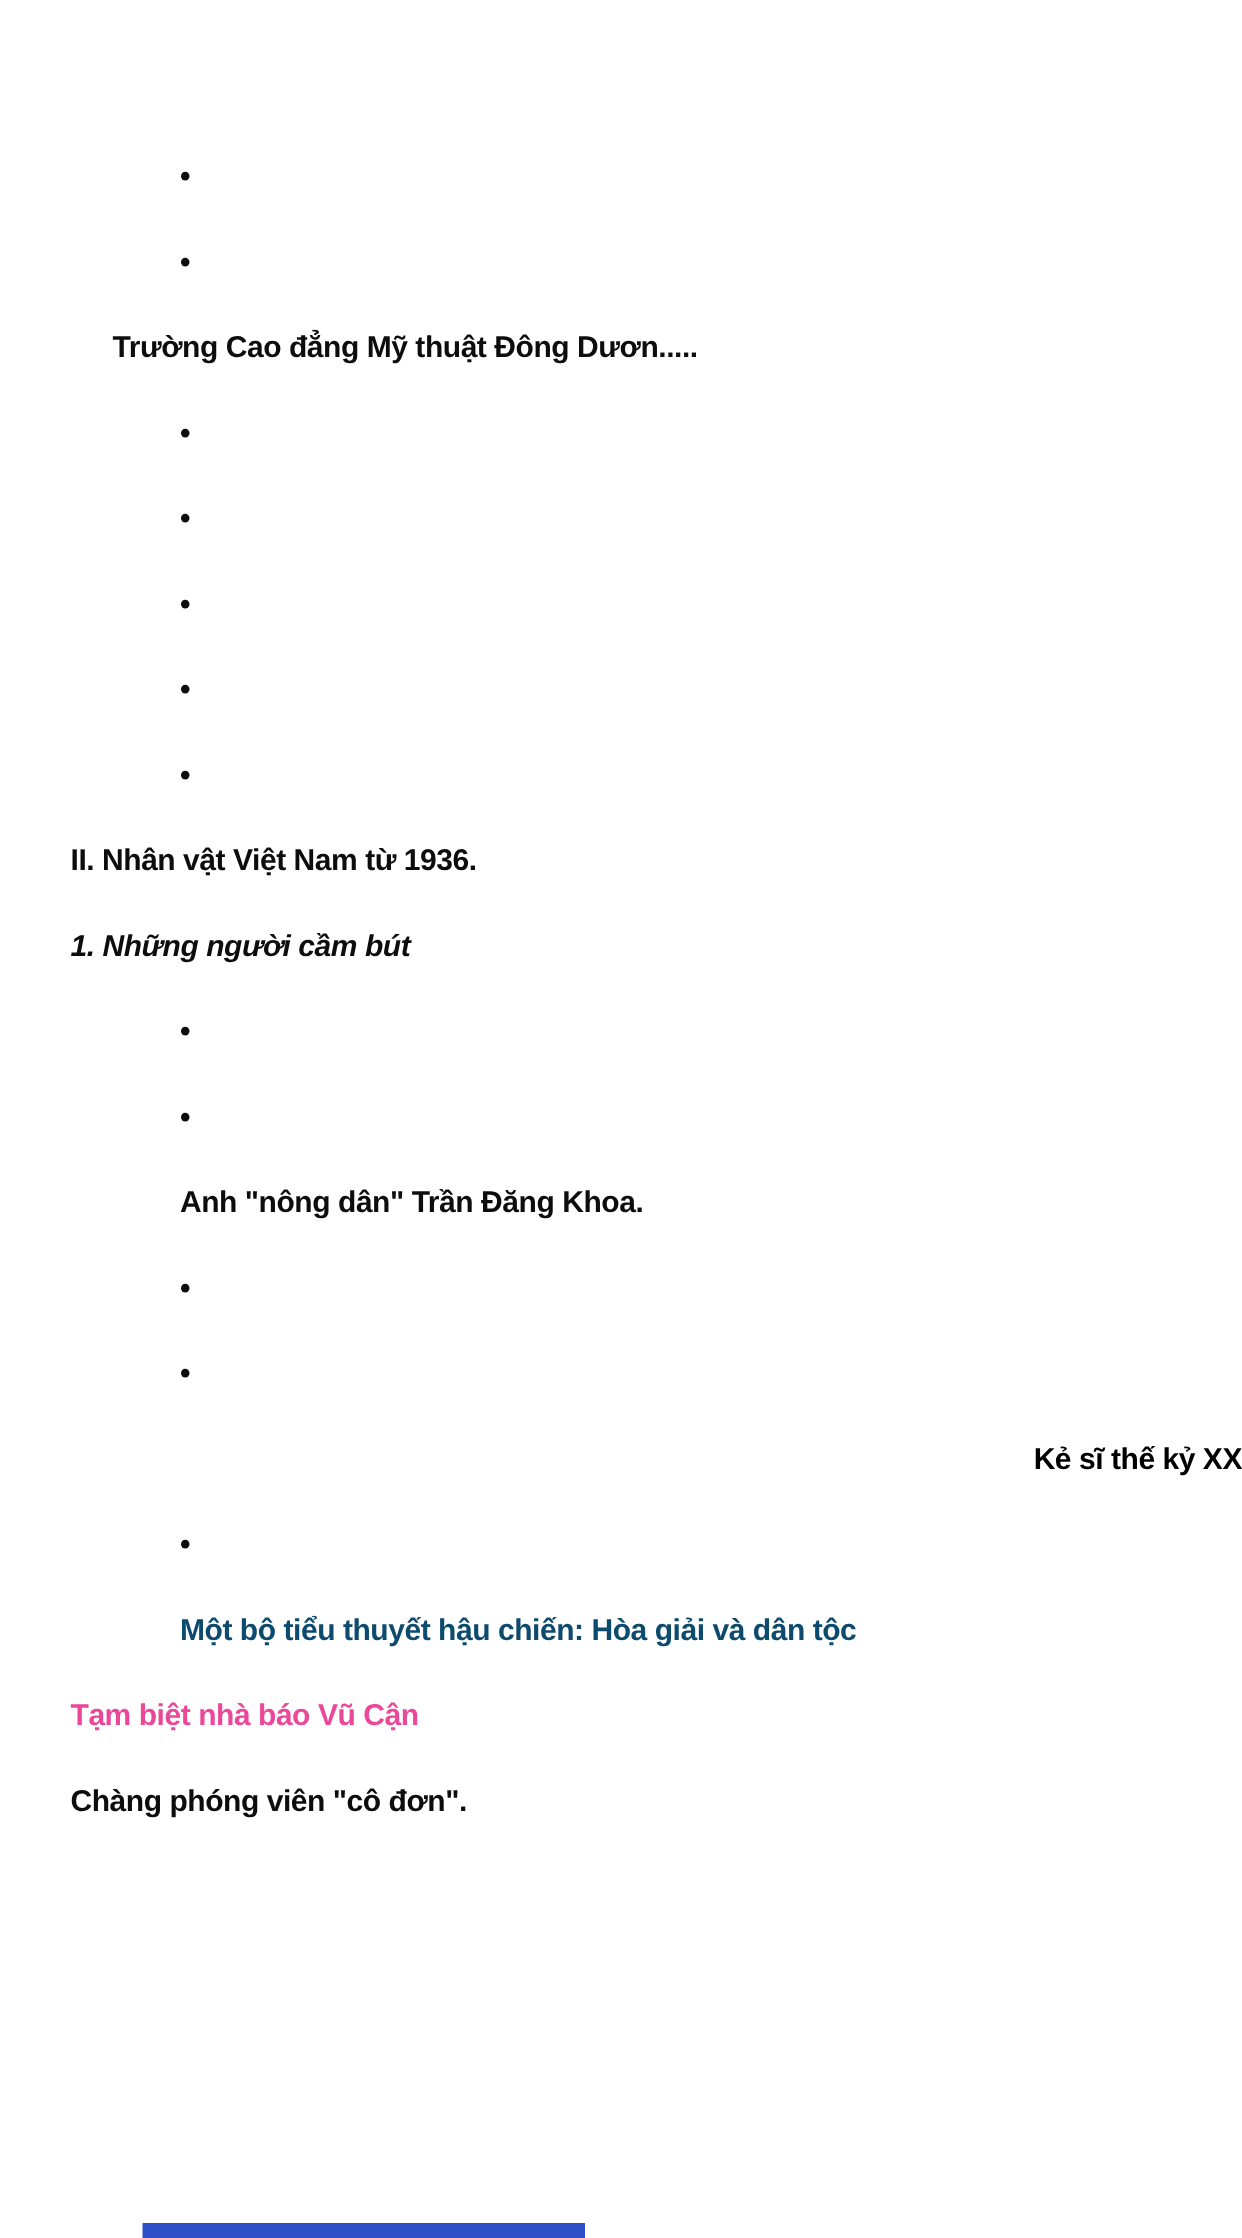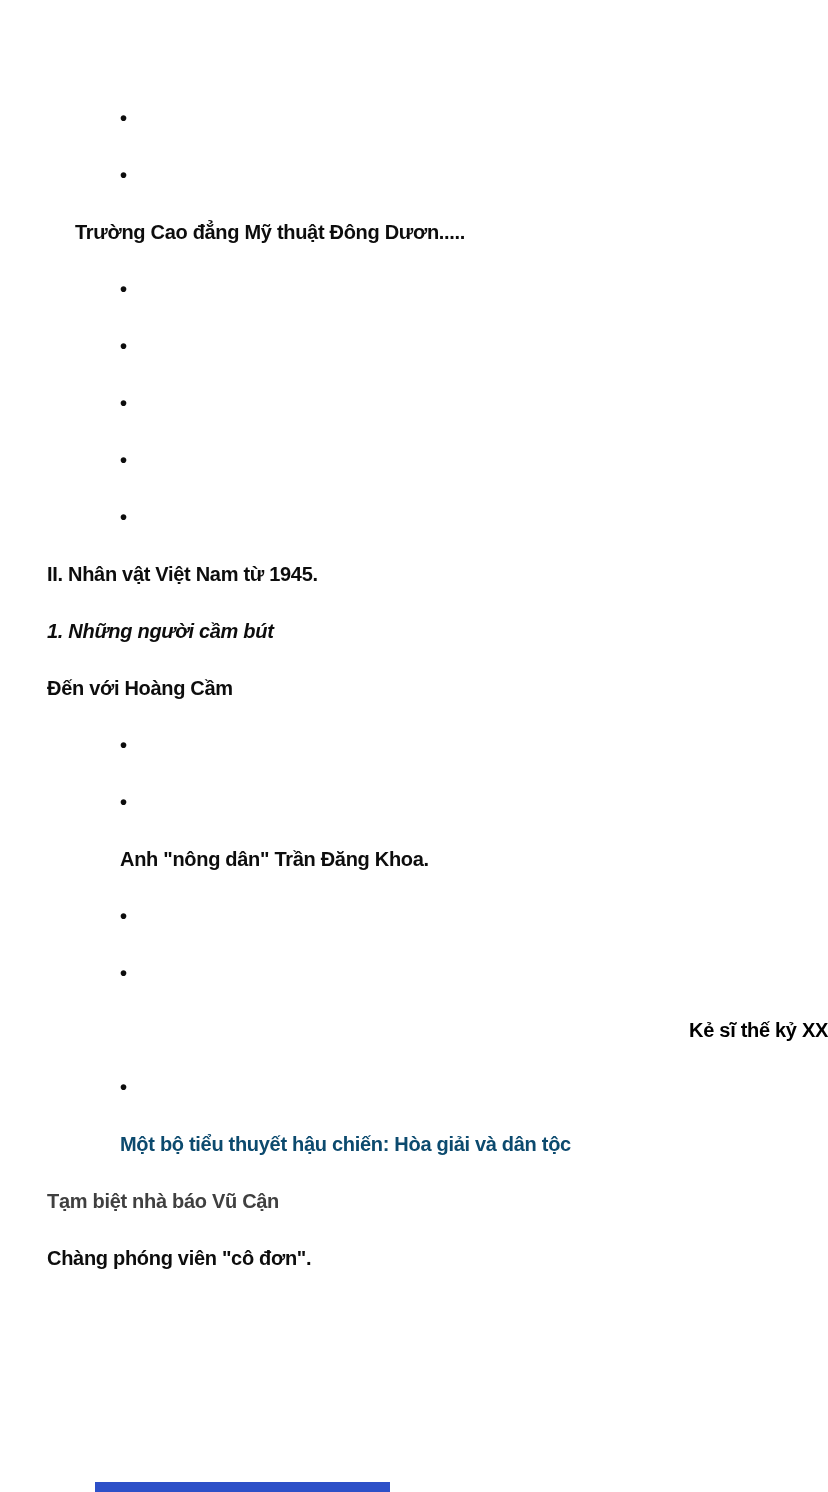--- a/index.html
+++ b/index.html
@@ -68,32 +68,28 @@
   <div class="line bullet" style="color: rgb(13, 13, 13);">•</div>
 
   <div class="line bullet" style="color: rgb(13, 13, 13);">•</div>
 
   <div class="line bullet" style="color: rgb(13, 13, 13);">•</div>
 
   <div class="line bullet" style="color: rgb(13, 13, 13);">•</div>
 
   <div class="line heading" style="color: rgb(13, 13, 13);">
     
-    <span class="text">II. Nhân vật Việt Nam từ 1945.</span>
+    <span class="text">II. Nhân vật Việt Nam từ 1936.</span>
   </div>
 
   <div class="line heading" style="color: rgb(13, 13, 13); font-style: italic;">
     
     <span class="text">1. Những người cầm bút</span>
   </div>
 
-  <div class="line heading" style="color: rgb(13, 13, 13);">
-    
-    <span class="text">Đến với Hoàng Cầm</span>
-  </div>
 
 
   <div class="line bullet" style="color: rgb(13, 13, 13);">•</div>
 
   <div class="line bullet" style="color: rgb(13, 13, 13);">•</div>
 
   <div class="line indent" style="color: rgb(13, 13, 13);">
     
     <span class="text">Anh "nông dân" Trần Đăng Khoa.</span>
   </div>
@@ -108,21 +104,21 @@
   </div>
 
   <div class="line bullet" style="color: rgb(13, 13, 13);">•</div>
 
   <div class="line indent" style="color: #0c4a6e;">
     
     <span class="text">Một bộ tiểu thuyết hậu chiến: Hòa giải và dân tộc</span>
   </div>
 
 
-  <div class="line heading" style="color: #404040;">
+  <div class="line heading" style="color: #ec4899;">
     
     <span class="text">Tạm biệt nhà báo Vũ Cận</span>
   </div>
 
   <div class="line heading" style="color: rgb(13, 13, 13);">
     
     <span class="text">Chàng phóng viên "cô đơn".</span>
   </div>
 </div>
   <div class="highlight-bar" id="highlight-bar" style="background: rgb(45, 80, 200);"></div>

